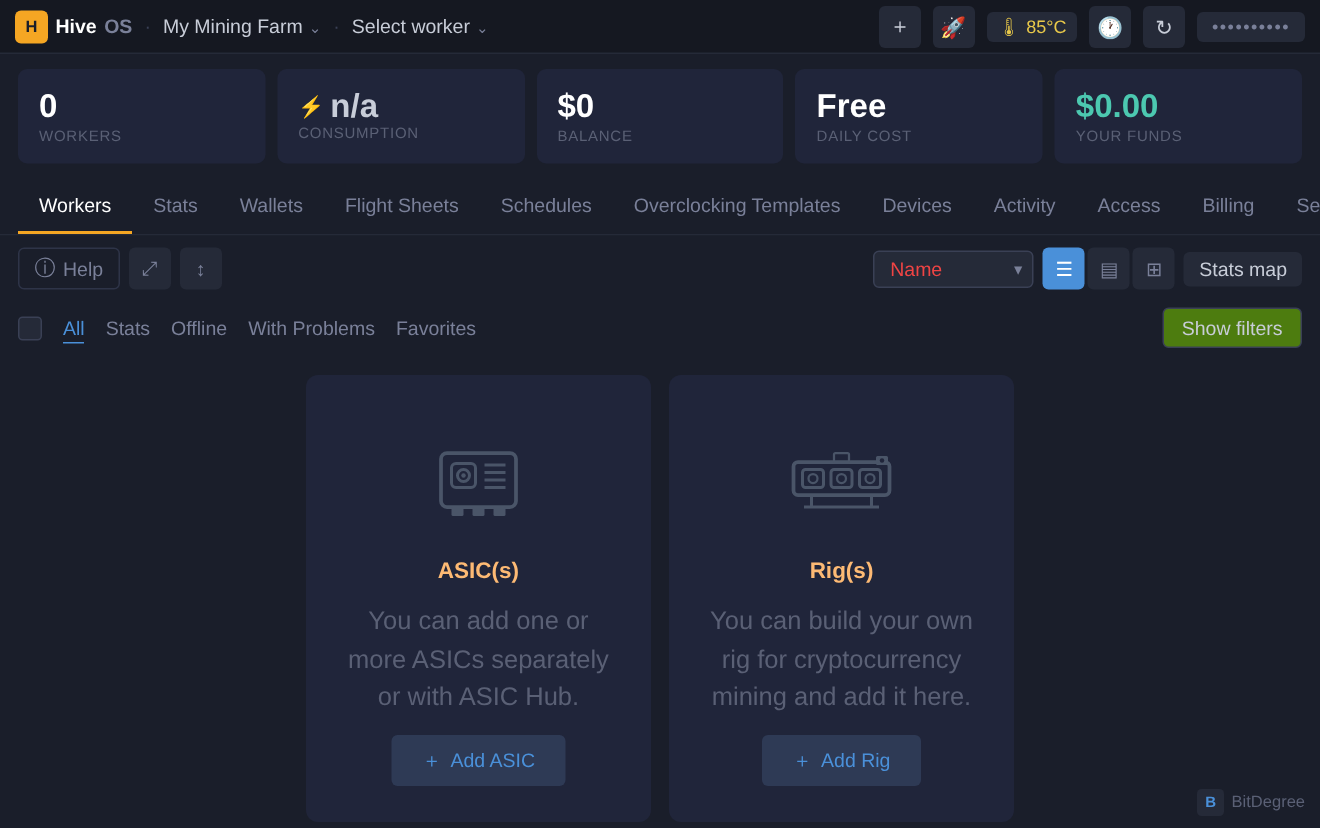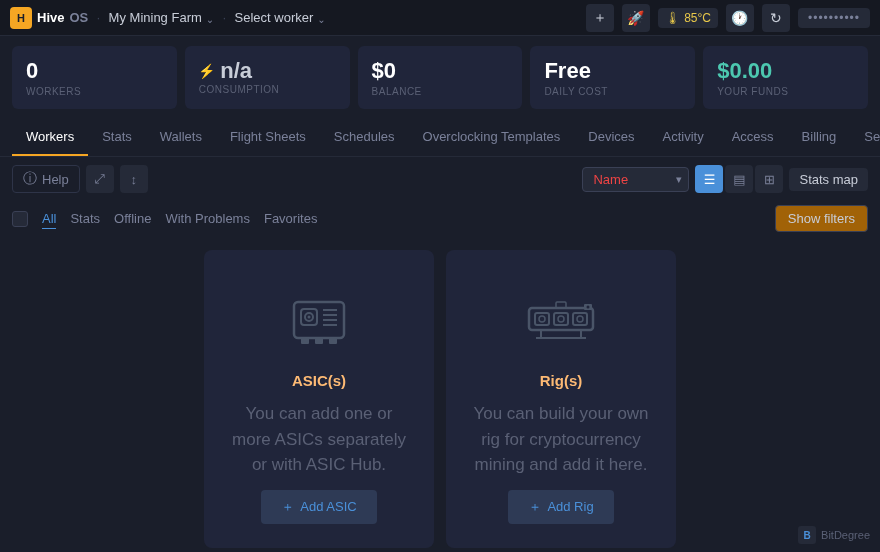--- a/index.html
+++ b/index.html
@@ -225,21 +225,21 @@
     .filter-tabs { display: flex; gap: 14px; }
     .filter-tab {
       font-size: 13px;
       color: #7a8099;
       cursor: pointer;
       padding: 2px 0;
     }
     .filter-tab.active { color: #4a90d9; border-bottom: 1px solid #4a90d9; }
     .filter-right { margin-left: auto; }
     .show-filters-btn {
-      background: #a16207;
+      background: #4d7c0f;
       border: 1px solid #3a4055;
       border-radius: 4px;
       padding: 5px 12px;
       color: #c8cdd8;
       cursor: pointer;
       font-size: 13px;
     }
 
     
     .main-content {

